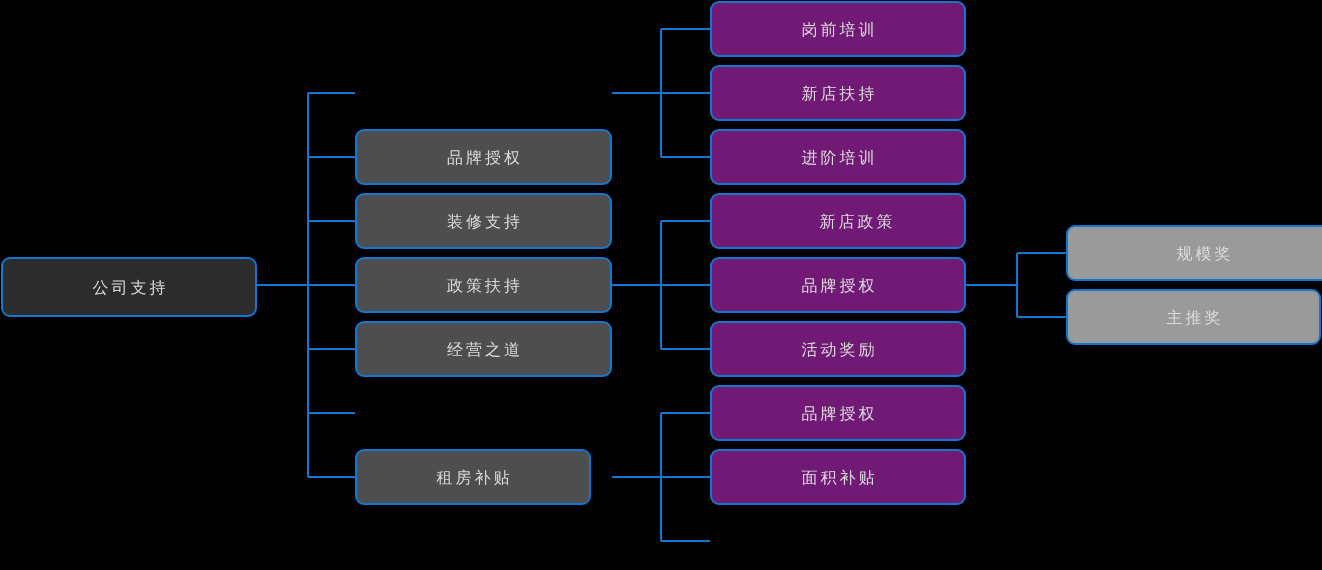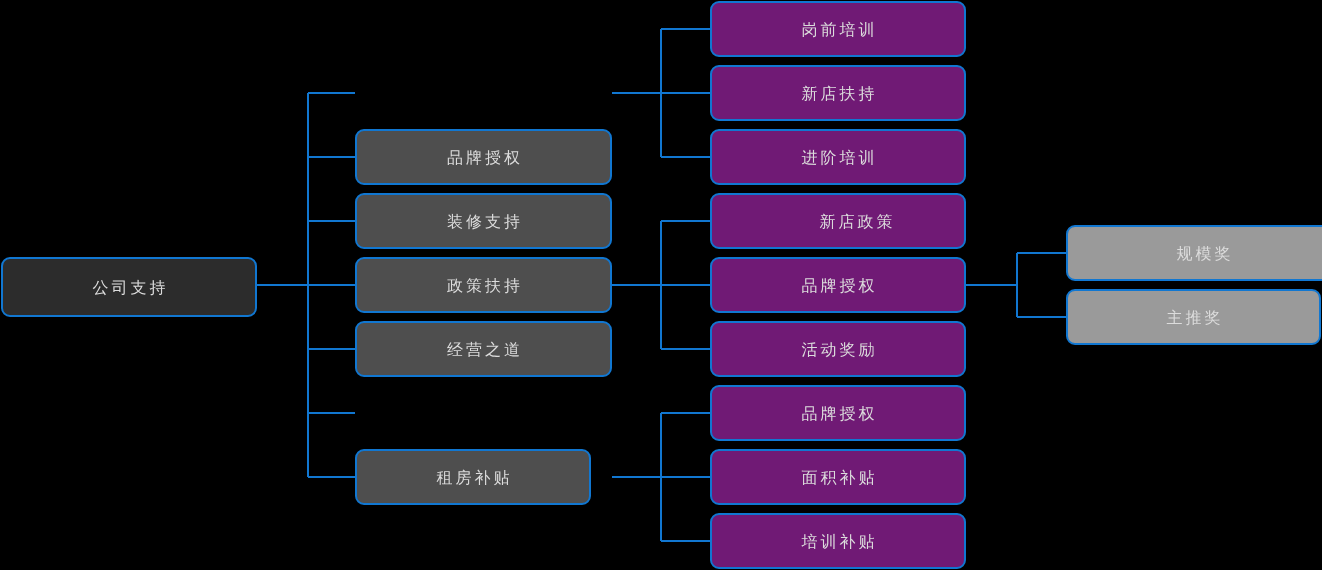--- a/index.html
+++ b/index.html
@@ -97,18 +97,17 @@
   <div class="node lvl2" style="left:355px; top:449px; width:236px; height:56px;">租房补贴</div>
 
   <div class="node lvl3" style="left:710px; top:1px;   width:256px; height:56px;">岗前培训</div>
   <div class="node lvl3" style="left:710px; top:65px;  width:256px; height:56px;">新店扶持</div>
   <div class="node lvl3" style="left:710px; top:129px; width:256px; height:56px;">进阶培训</div>
   <div class="node lvl3" style="left:710px; top:193px; width:256px; height:56px;padding-left:36px;">新店政策</div>
   <div class="node lvl3" style="left:710px; top:257px; width:256px; height:56px;">品牌授权</div>
   <div class="node lvl3" style="left:710px; top:321px; width:256px; height:56px;">活动奖励</div>
   <div class="node lvl3" style="left:710px; top:385px; width:256px; height:56px;">品牌授权</div>
   <div class="node lvl3" style="left:710px; top:449px; width:256px; height:56px;">面积补贴</div>
-  <div class="node lvl3" style="left:710px; top:513px; width:256px; height:56px;">培训补贴</div>
 
   <div class="node lvl4" style="left:1066px; top:225px; width:275px; height:56px;">规模奖</div>
   <div class="node lvl4" style="left:1066px; top:289px; width:255px; height:56px;">主推奖</div>
 
 </div>
 
 </body></html>

